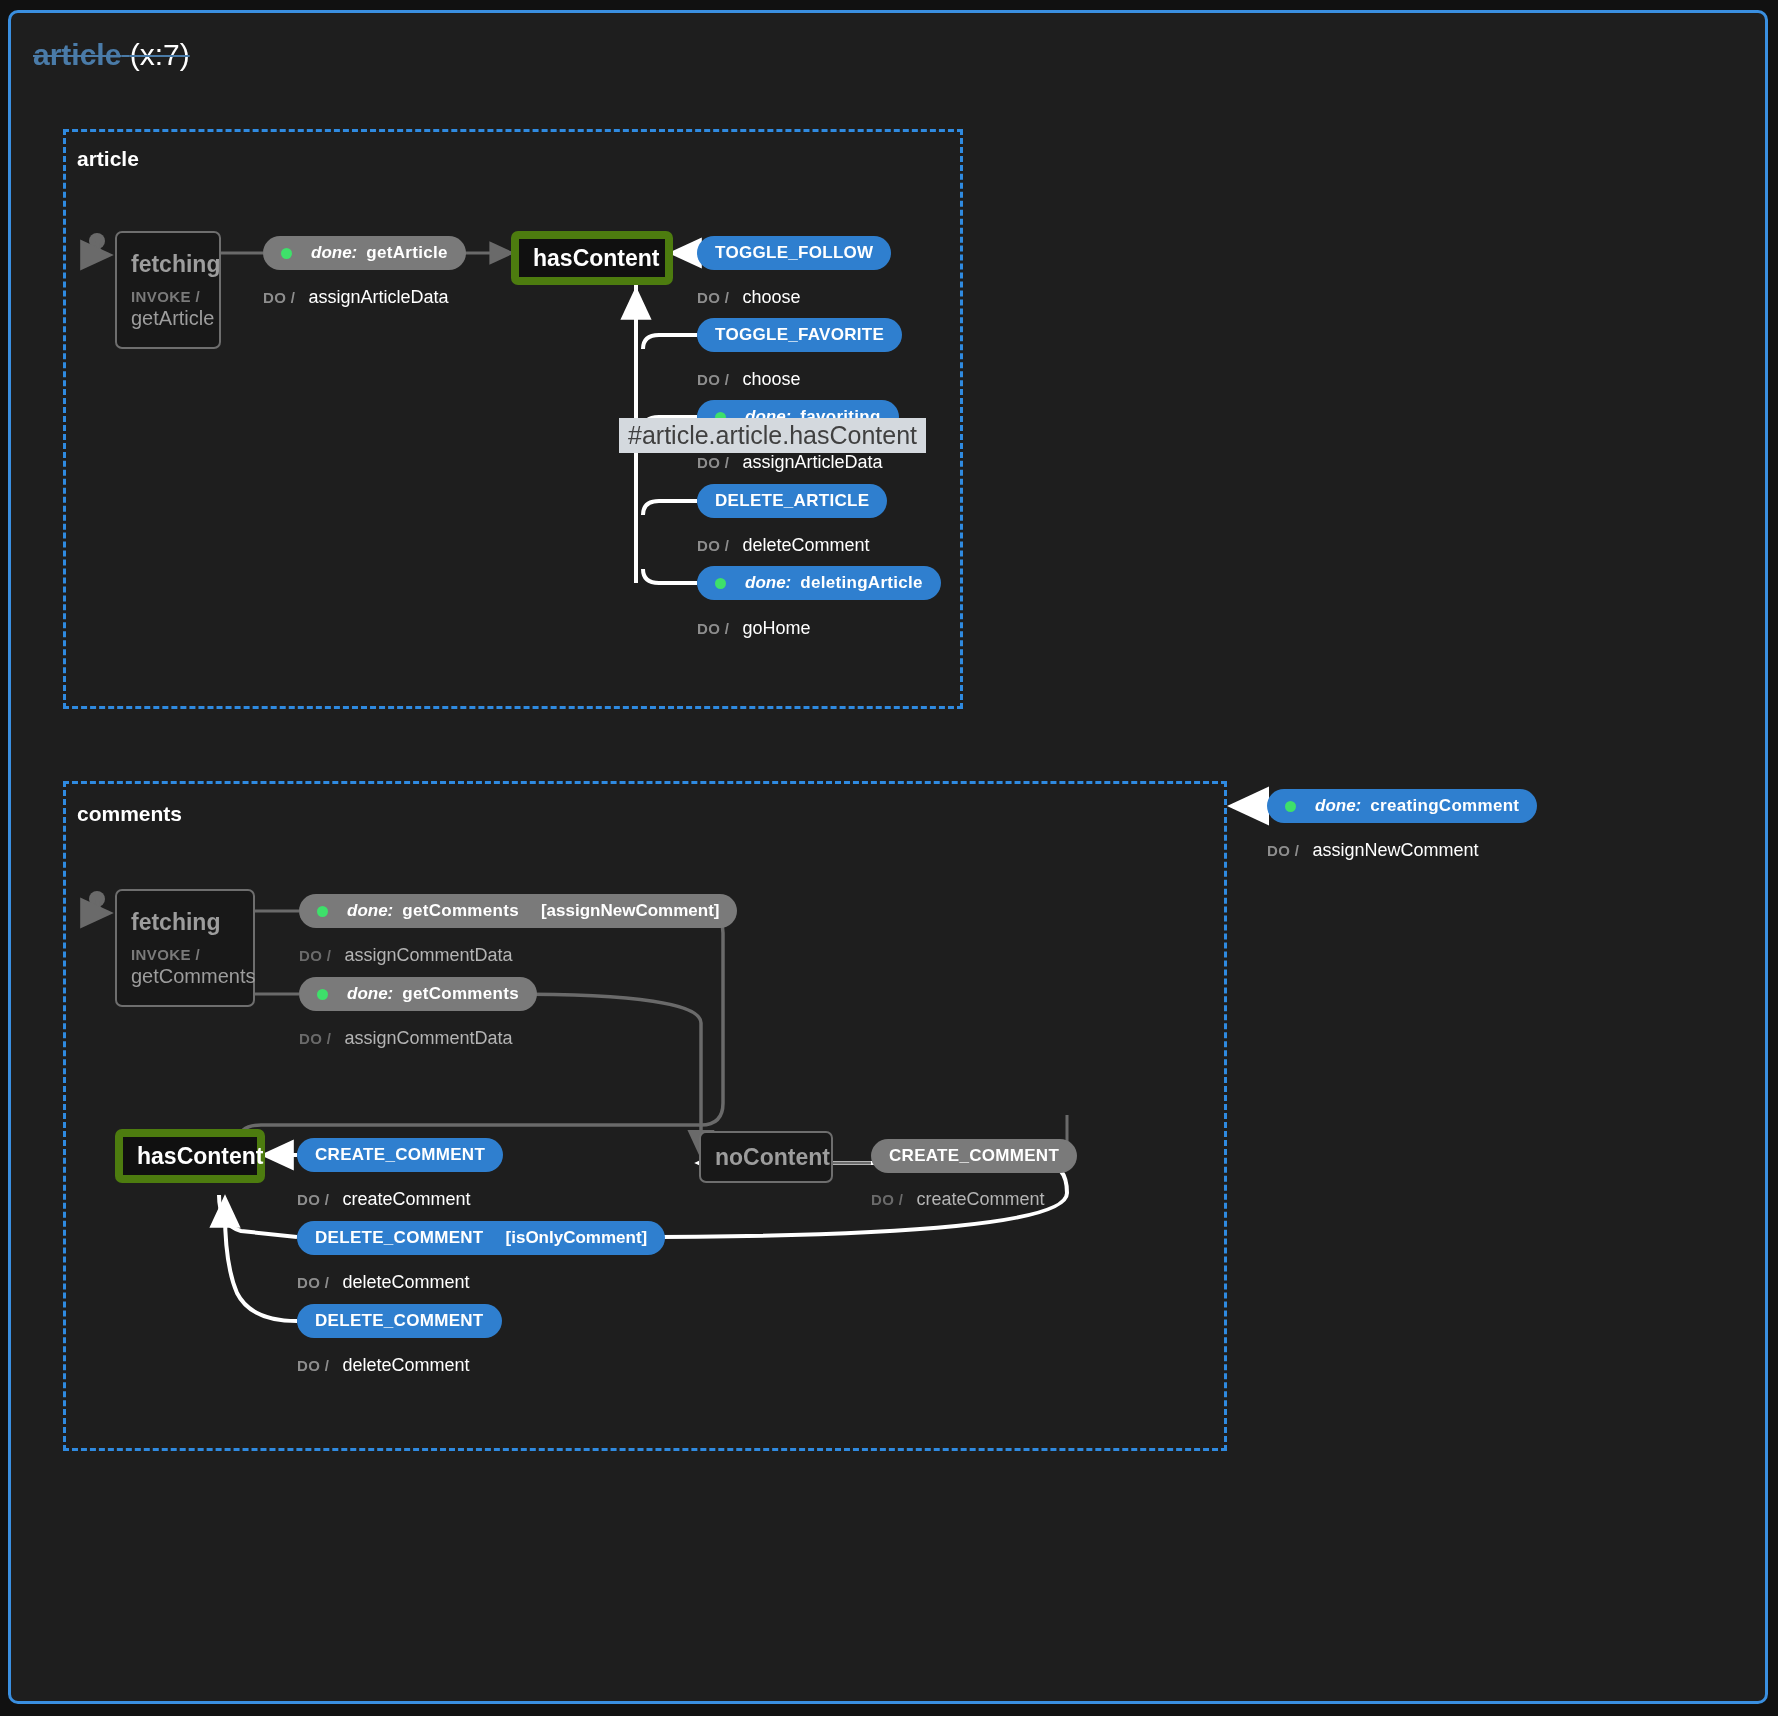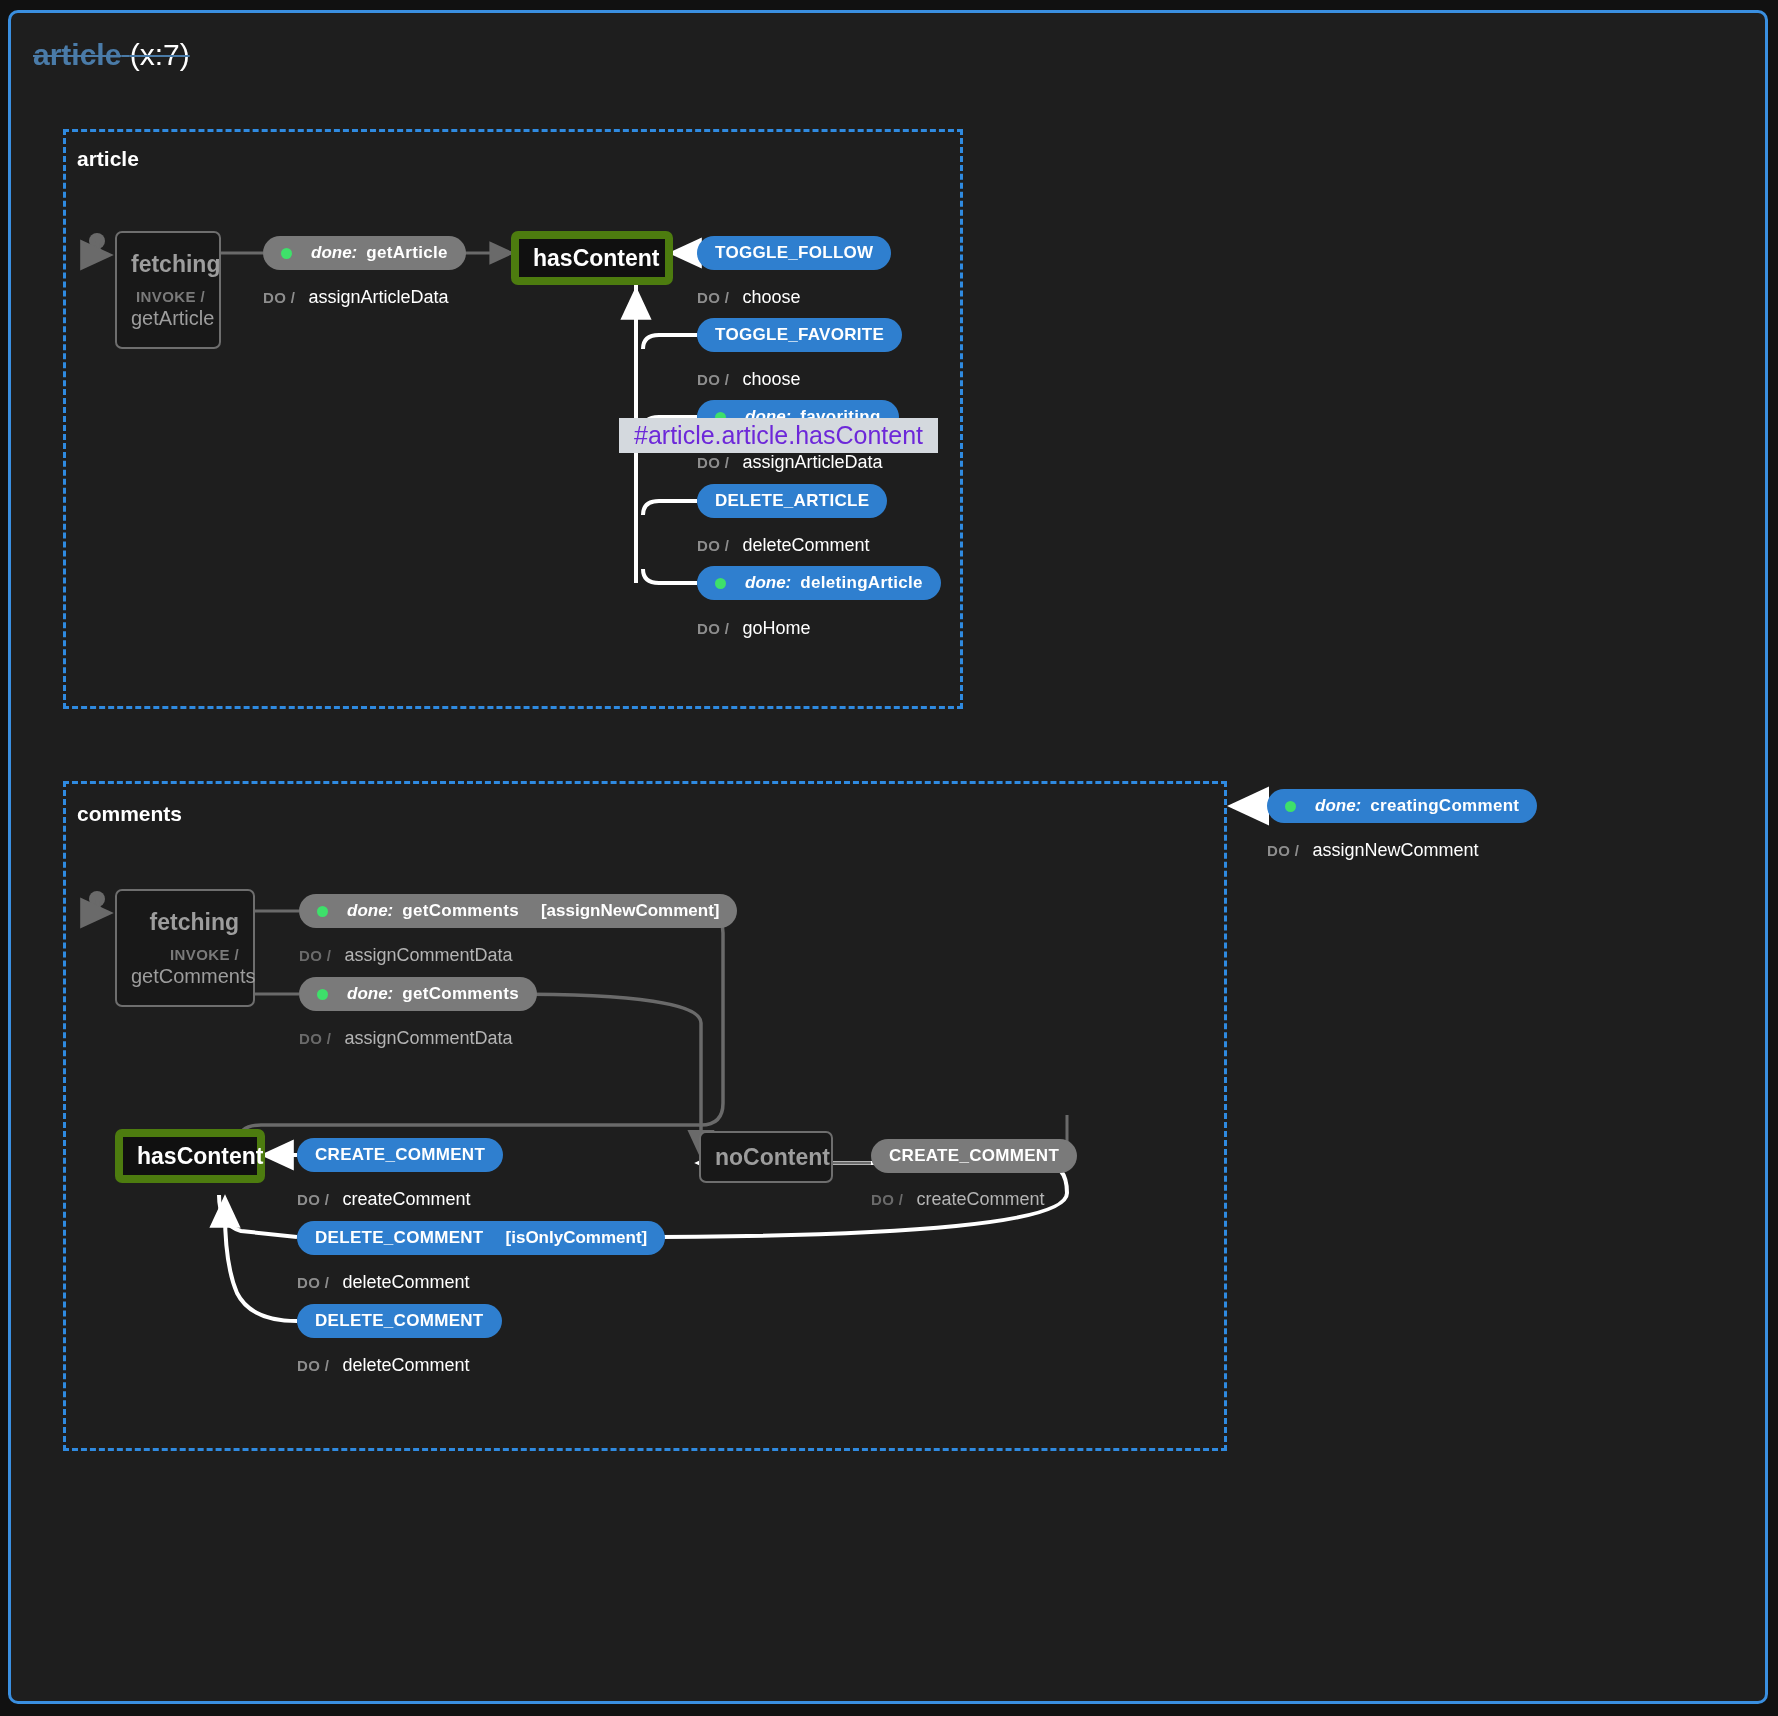--- a/index.html
+++ b/index.html
@@ -51,21 +51,20 @@
 
   
   .state-node {
     position: absolute;
     border-radius: 7px;
     background: #181818;
     display: flex;
     flex-direction: column;
     justify-content: center;
     padding: 8px 14px;
-    text-align: right;
   }
   .state-node.inactive {
     border: 2px solid #6e6e6e;
   }
   .state-node.active {
     border: 8px solid #4d7c0f;
     background: #101010;
   }
   .state-name {
     font-size: 23px;
@@ -154,23 +153,23 @@
     position: absolute;
     left: 0; top: 0;
     width: 1760px; height: 1694px;
     pointer-events: none;
   }
 
   
   #tooltip {
     position: absolute;
     background: #d4d9de;
-    color: #6d28d9;
+    color: #404040;
     font-size: 25px;
-    padding: 3px 15px;
+    padding: 3px 9px;
     white-space: nowrap;
     z-index: 50;
   }
 </style>
 </head>
 <body>
 
 <div id="machine-root">
 
   <div class="machine-title">

